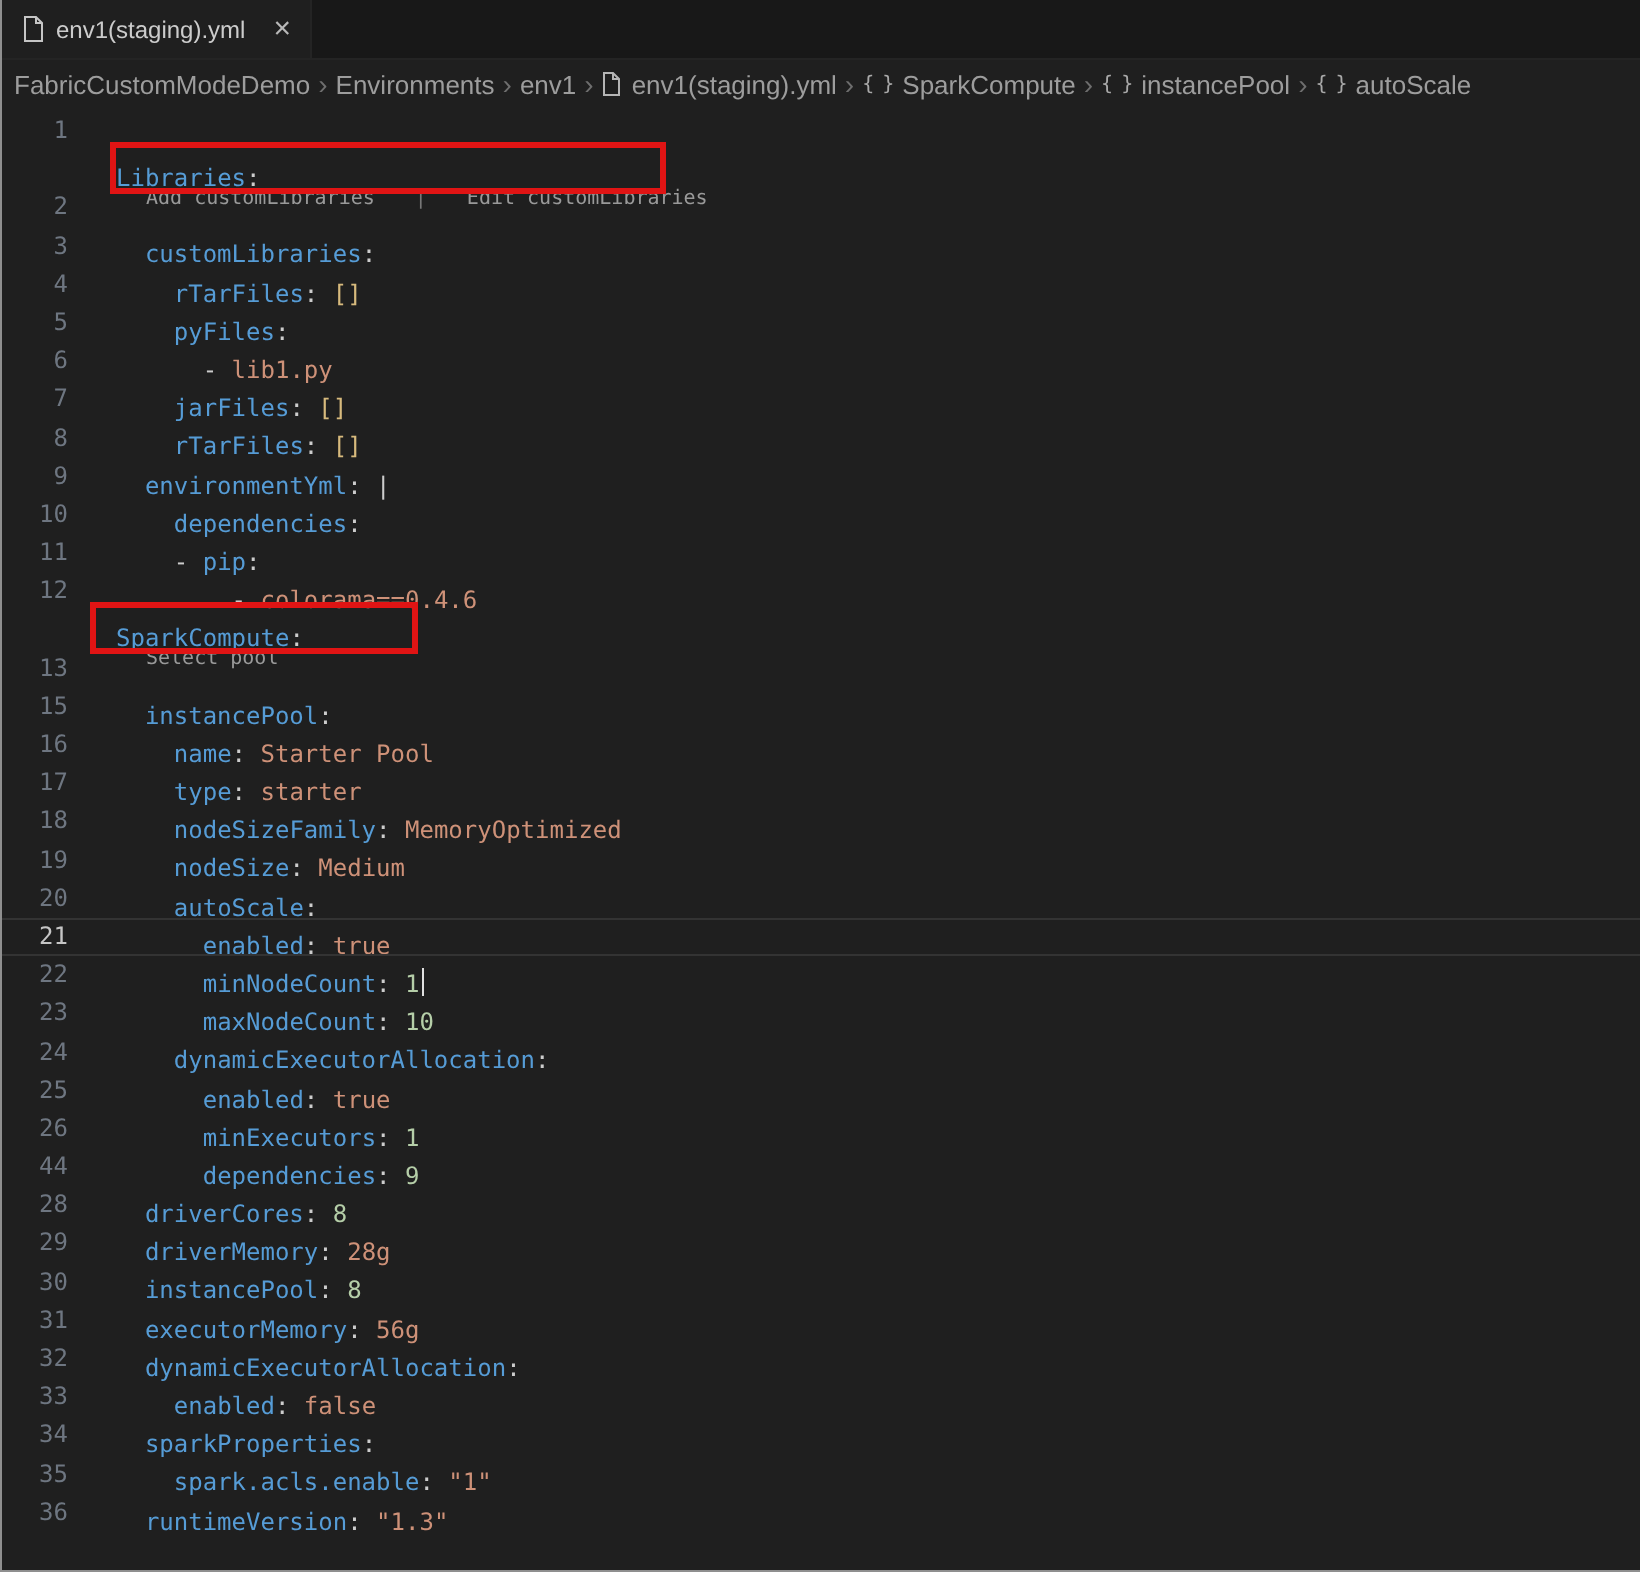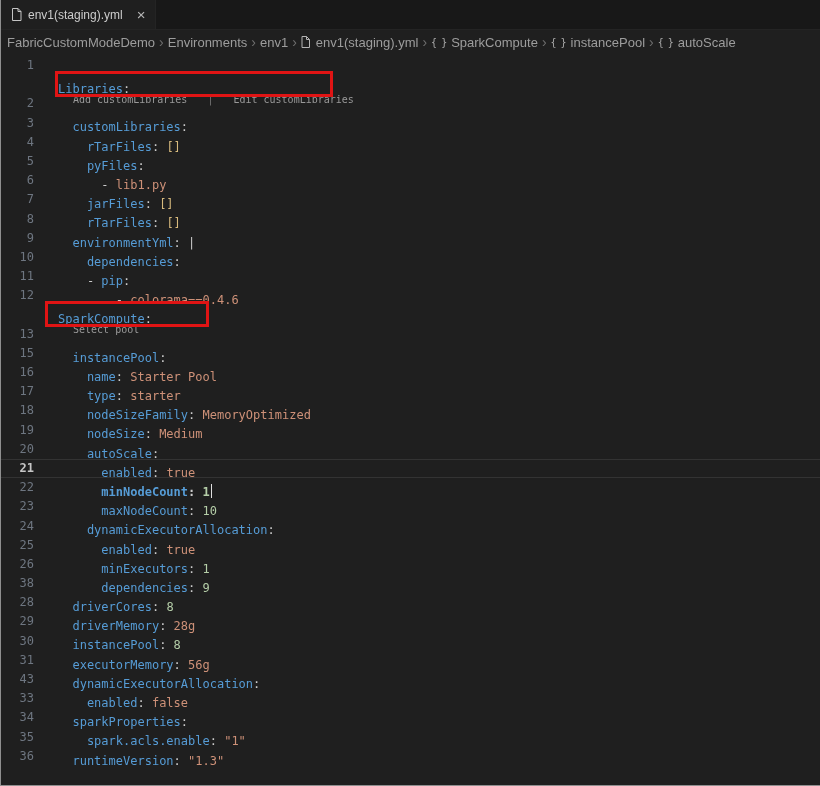--- a/index.html
+++ b/index.html
@@ -44,21 +44,21 @@
     letter-spacing: -1px;
   }
   
   .editor {
     padding-top: 2px;
     font-family: "DejaVu Sans Mono", monospace;
     font-size: 12px; line-height: 19.2px;
     color: #cccccc;
   }
   .row { display: flex; height: 19.2px; position: relative; }
-  .row.current { box-shadow: inset 0 1px 0 #333333, inset 0 -1px 0 #333333; font-weight: bold; }
+  .row.current { box-shadow: inset 0 1px 0 #333333, inset 0 -1px 0 #333333; }
   .gutter {
     width: 45px; flex: none;
     text-align: right; padding-right: 12px;
     color: var(--line-number-gray, #6e7681);
     user-select: none;
   }
   .row.current .gutter { color: #c6c6c6; }
   .content { flex: 1; display: flex; padding-left: 12px; position: relative; min-width: 0; margin-top: 24px; }
   .indent {
     flex: none; align-self: stretch;
@@ -326,21 +326,21 @@
       </div>
     </div>
     <div class="row">
       <div class="gutter">26</div>
       <div class="content">
         <span class="indent" style="width: 6ch;"></span>
         <span class="codeline"><span class="tok tok-k">dependencies</span><span class="tok tok-p">: </span><span class="tok tok-n">9</span></span>
       </div>
     </div>
     <div class="row">
-      <div class="gutter">38</div>
+      <div class="gutter">44</div>
       <div class="content">
         <span class="indent" style="width: 2ch;"></span>
         <span class="codeline"><span class="tok tok-k">driverCores</span><span class="tok tok-p">: </span><span class="tok tok-n">8</span></span>
       </div>
     </div>
     <div class="row">
       <div class="gutter">28</div>
       <div class="content">
         <span class="indent" style="width: 2ch;"></span>
         <span class="codeline"><span class="tok tok-k">driverMemory</span><span class="tok tok-p">: </span><span class="tok tok-v">28g</span></span>
@@ -361,21 +361,21 @@
       </div>
     </div>
     <div class="row">
       <div class="gutter">31</div>
       <div class="content">
         <span class="indent" style="width: 2ch;"></span>
         <span class="codeline"><span class="tok tok-k">dynamicExecutorAllocation</span><span class="tok tok-p">:</span></span>
       </div>
     </div>
     <div class="row">
-      <div class="gutter">43</div>
+      <div class="gutter">32</div>
       <div class="content">
         <span class="indent" style="width: 4ch;"></span>
         <span class="codeline"><span class="tok tok-k">enabled</span><span class="tok tok-p">: </span><span class="tok tok-v">false</span></span>
       </div>
     </div>
     <div class="row">
       <div class="gutter">33</div>
       <div class="content">
         <span class="indent" style="width: 2ch;"></span>
         <span class="codeline"><span class="tok tok-k">sparkProperties</span><span class="tok tok-p">:</span></span>

